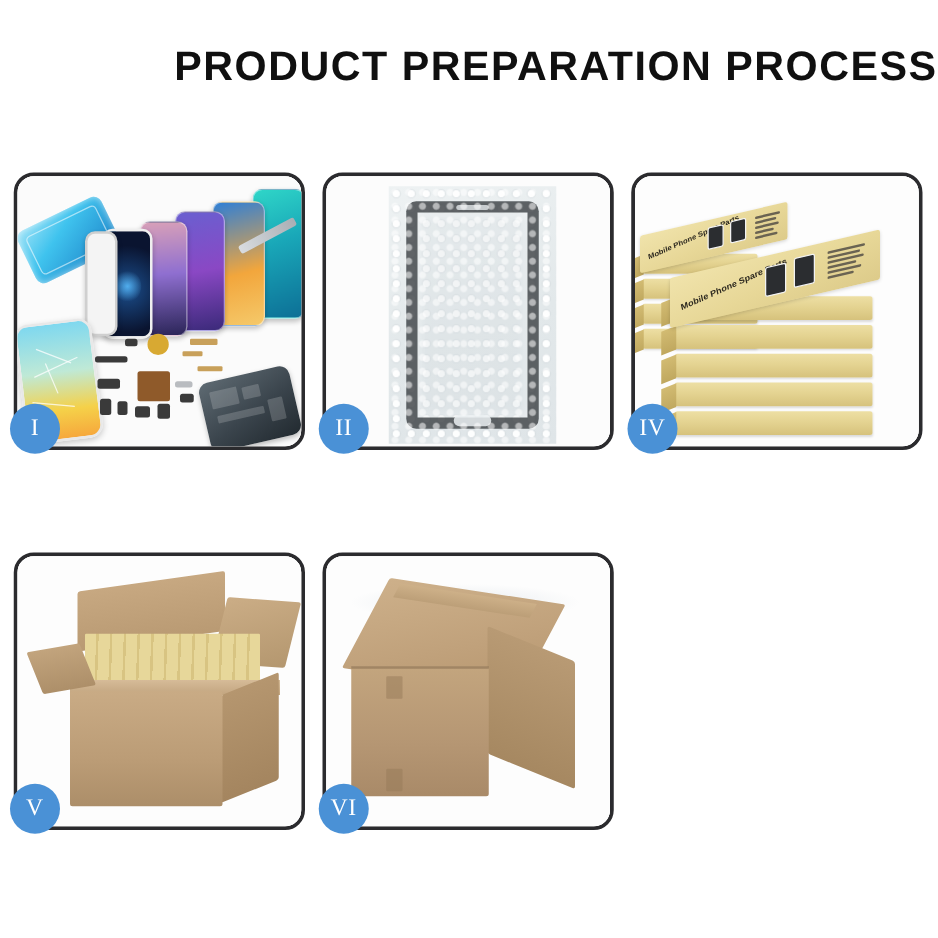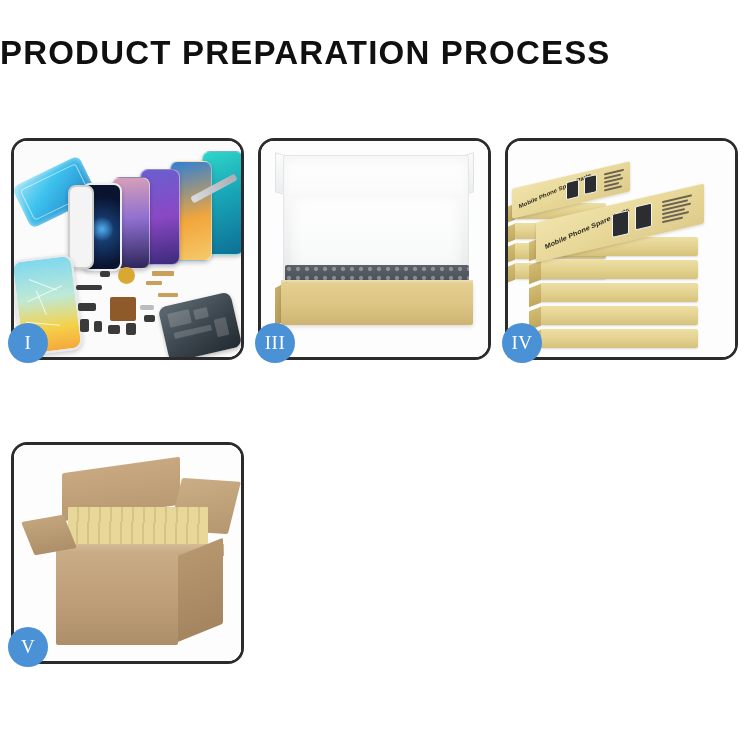--- a/index.html
+++ b/index.html
@@ -8,21 +8,21 @@
     width: 750px;
     height: 750px;
     background: #ffffff;
     font-family: "Liberation Sans", sans-serif;
     overflow: hidden;
   }
 
   .page { position: relative; width: 750px; height: 750px; }
 
   
-  .header { padding-top: 34px; text-align: left; }
+  .header { padding-top: 34px; text-align: right; }
 
   .title {
     font-size: 33px;
     font-weight: bold;
     letter-spacing: 1.2px;
     color: #101010;
     line-height: 1.15;
     white-space: nowrap;
   }
 
@@ -474,36 +474,34 @@
             <i style="left:10px;top:28px;width:38px;height:6px;"></i>
             <i style="left:52px;top:24px;width:12px;height:18px;"></i>
           </div>
           <div class="tweezer"></div>
 
         </div>
       </div>
       <div class="badge">I</div>
     </div>
 
-
     <div class="panel">
       <div class="panel-inner">
-        <div class="scene-box3">
-          <div class="lid-flapL"></div>
-          <div class="lid-flapR"></div>
-          <div class="lid-back"></div>
-          <div class="foam"></div>
-          <div class="tray-inner"></div>
-          <div class="tray-lip"></div>
-          <div class="tray-left"></div>
-          <div class="tray-front"></div>
+        <div class="scene-bubble">
+          <div class="wrap-sheet">
+            <div class="screen-panel">
+              <span class="earpiece"></span>
+            </div>
+            <div class="bubble-over"></div>
+          </div>
         </div>
       </div>
-      <div class="badge">III</div>
+      <div class="badge">II</div>
     </div>
+
 
     <div class="panel">
       <div class="panel-inner">
         <div class="scene-stack">
 
           <div class="bx" style="left:6px;top:62px;width:92px;height:16px;">
               <span class="side"></span>
             </div>
           <div class="bx" style="left:6px;top:82px;width:92px;height:16px;">
               <span class="side"></span>
@@ -571,15 +569,30 @@
           <div class="ct-fill"></div>
           <div class="ct-rim"></div>
           <div class="ct-flapL"></div>
           <div class="ct-right"></div>
           <div class="ct-front"></div>
         </div>
       </div>
       <div class="badge">V</div>
     </div>
 
+    <div class="panel">
+      <div class="panel-inner">
+        <div class="scene-sealed">
+          <div class="sb-shadow"></div>
+          <div class="sb-top"></div>
+          <div class="sb-tape"></div>
+          <div class="sb-right"></div>
+          <div class="sb-front"></div>
+          <i class="sb-seam" style="left:20px;top:88px;width:110px;height:1.5px;"></i>
+          <i class="sb-lbl" style="left:48px;top:96px;width:13px;height:18px;"></i>
+          <i class="sb-lbl" style="left:48px;top:170px;width:13px;height:18px;"></i>
+        </div>
+      </div>
+      <div class="badge">VI</div>
+    </div>
 
   </div>
 </div>
 
 </body></html>

